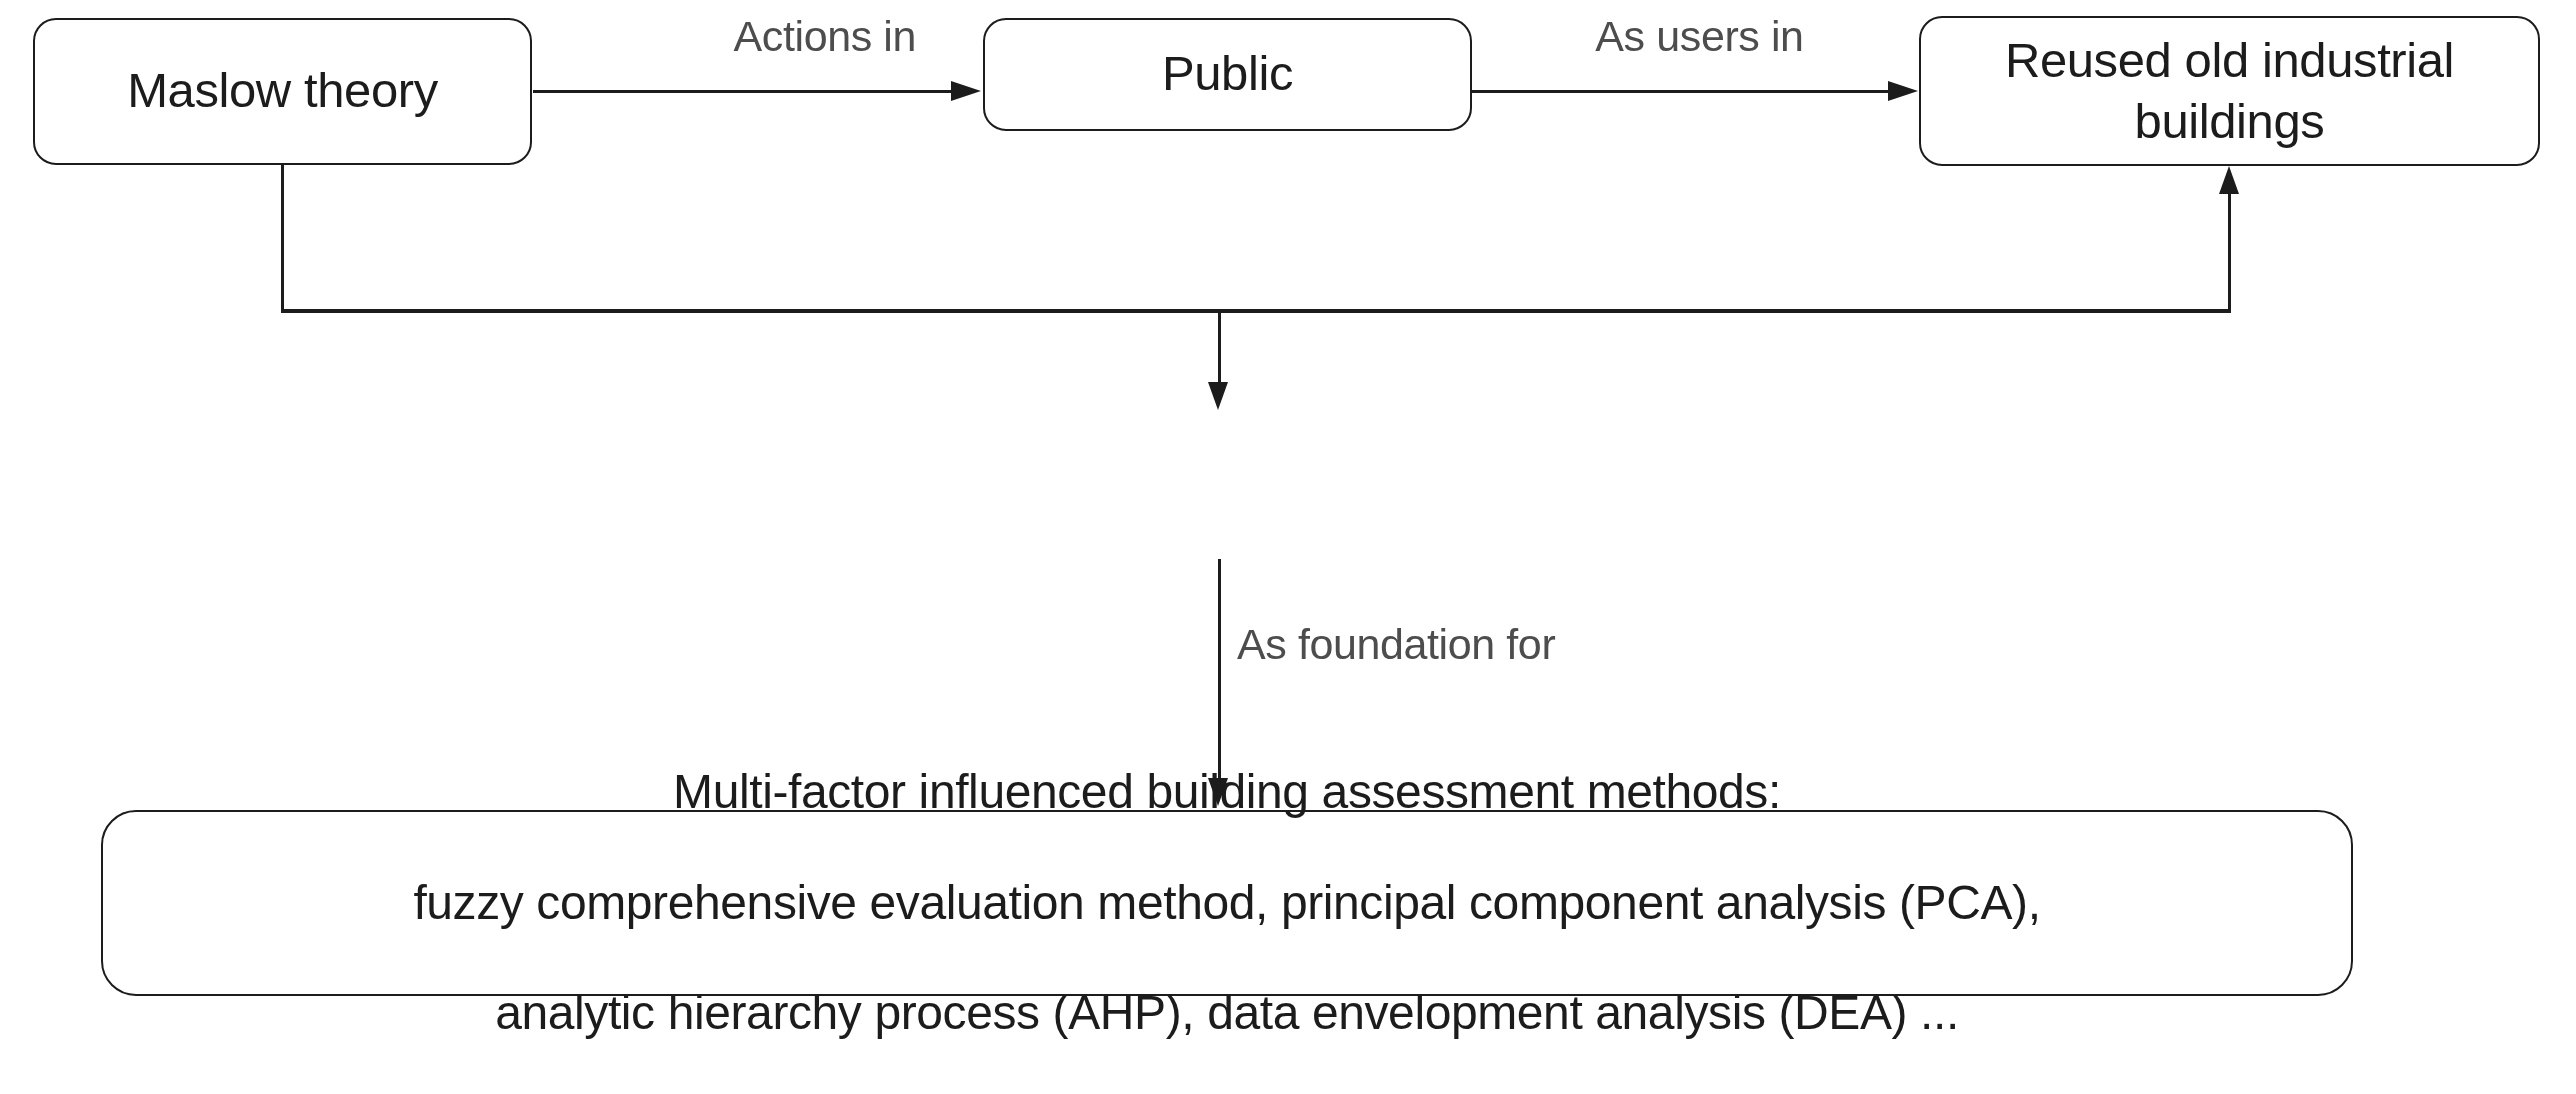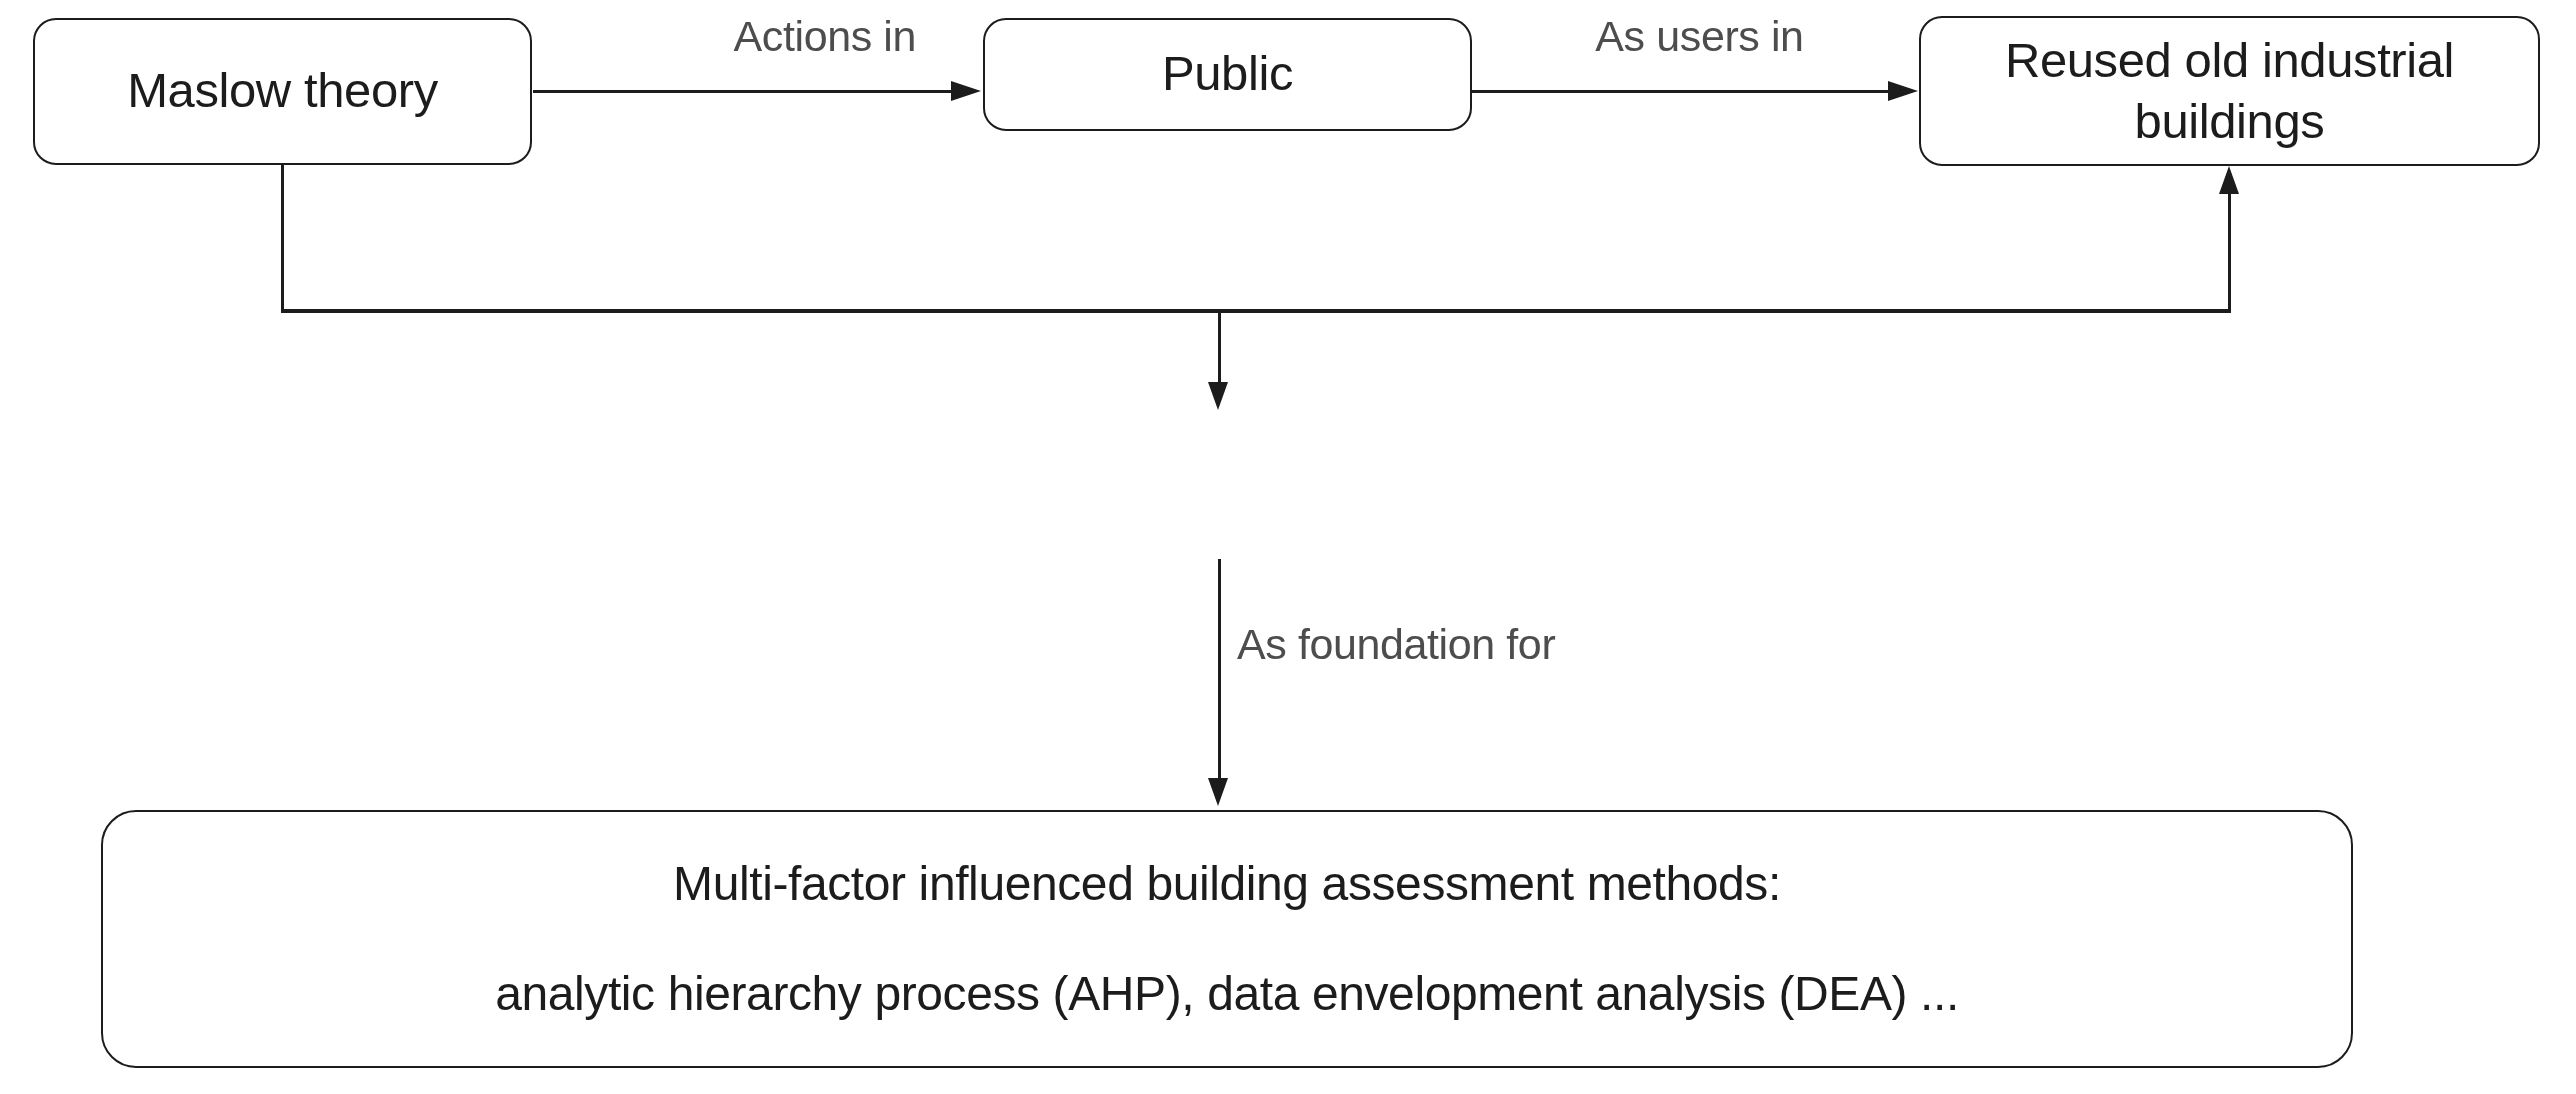--- a/index.html
+++ b/index.html
@@ -30,21 +30,21 @@
   .node-maslow     { left: 33px;   top: 17.6px;  width: 499px;  height: 147px; }
   .node-public     { left: 983px; top: 17.6px;  width: 489px;  height: 113px; }
   .node-reused     { left: 1919px; top: 16px;  width: 621px;  height: 150px; }
   .node-assessment {
     left: 968px; top: 412px; width: 500px; height: 147px;
     background: linear-gradient(180deg, #dadada 0%, #d2d2d2 60%, #c9c9c9 100%);
     border: 2.6px solid #a3a3a3;
     border-radius: 19.4px;
   }
   .node-methods {
-    left: 101px; top: 810px; width: 2252px; height: 258px;
+    left: 101px; top: 810px; width: 2252px; height: 186px;
     border-radius: 35px;
     flex-direction: column;
     font-size: 48px;
     line-height: 1.55;
     padding: 8.8px 35px;
     gap: 36px;
   }
   .methods-line { white-space: nowrap; }
   .edge-label {
     position: absolute;
@@ -106,17 +106,18 @@
   <div class="arrowhead head-down" style="left:1208px; top:382px;"></div>
 
 
   <div class="line line-v" style="left:1218px; top:559px; height:222px;"></div>
   <div class="arrowhead head-down" style="left:1208px; top:778px;"></div>
 
   <div class="edge-label label-foundation">As foundation for</div>
 
   <div class="node node-methods">
     <div class="methods-line">Multi-factor influenced building assessment methods:</div>
+    <div class="methods-line">fuzzy comprehensive evaluation method, principal component analysis (PCA),</div>
     <div class="methods-line">analytic hierarchy process (AHP), data envelopment analysis (DEA) ...</div>
   </div>
 
 </div>
 
 
 </body></html>

